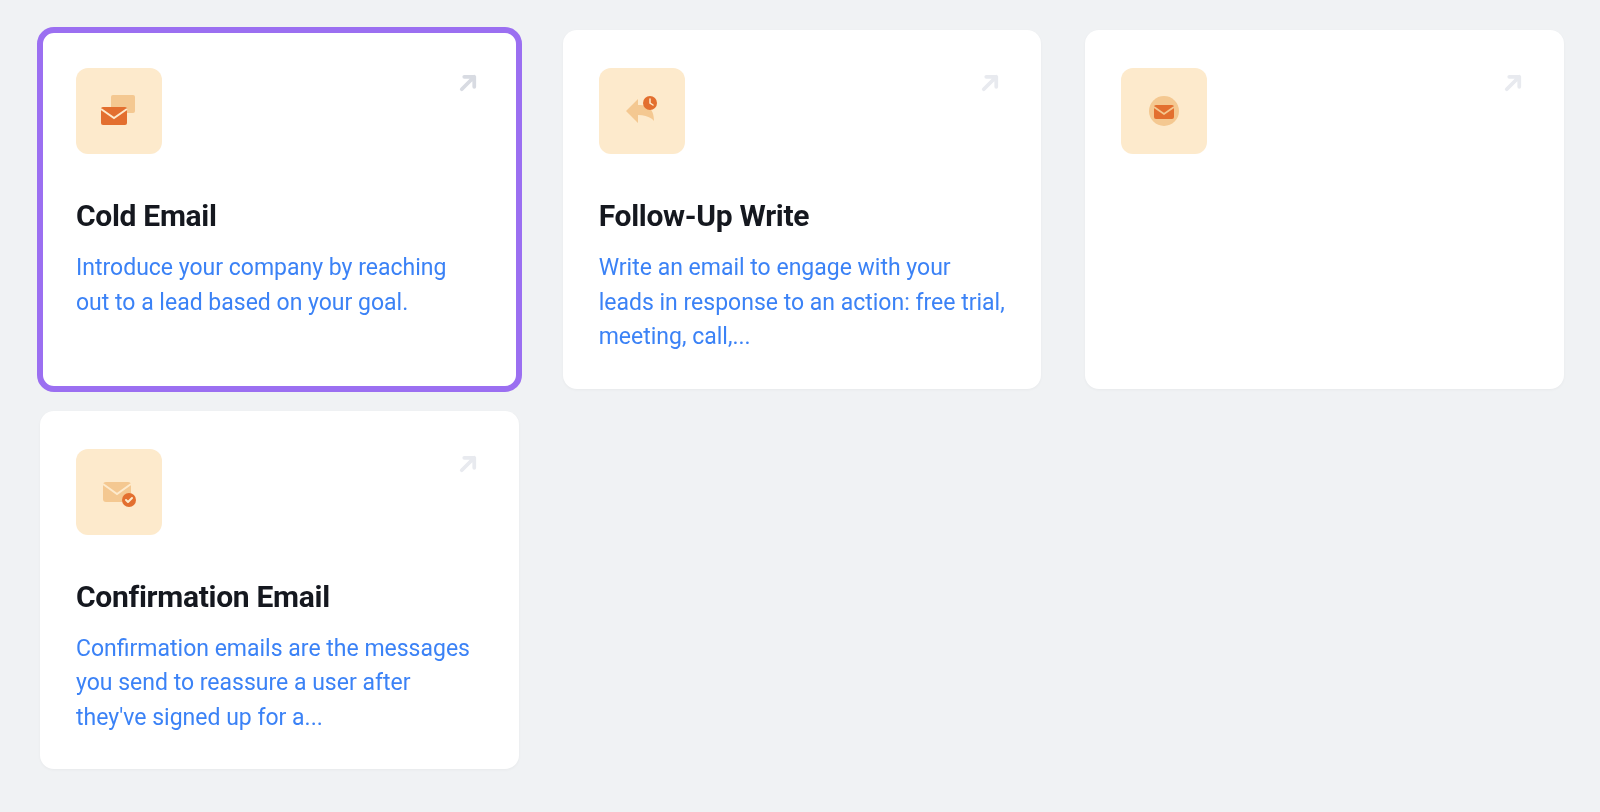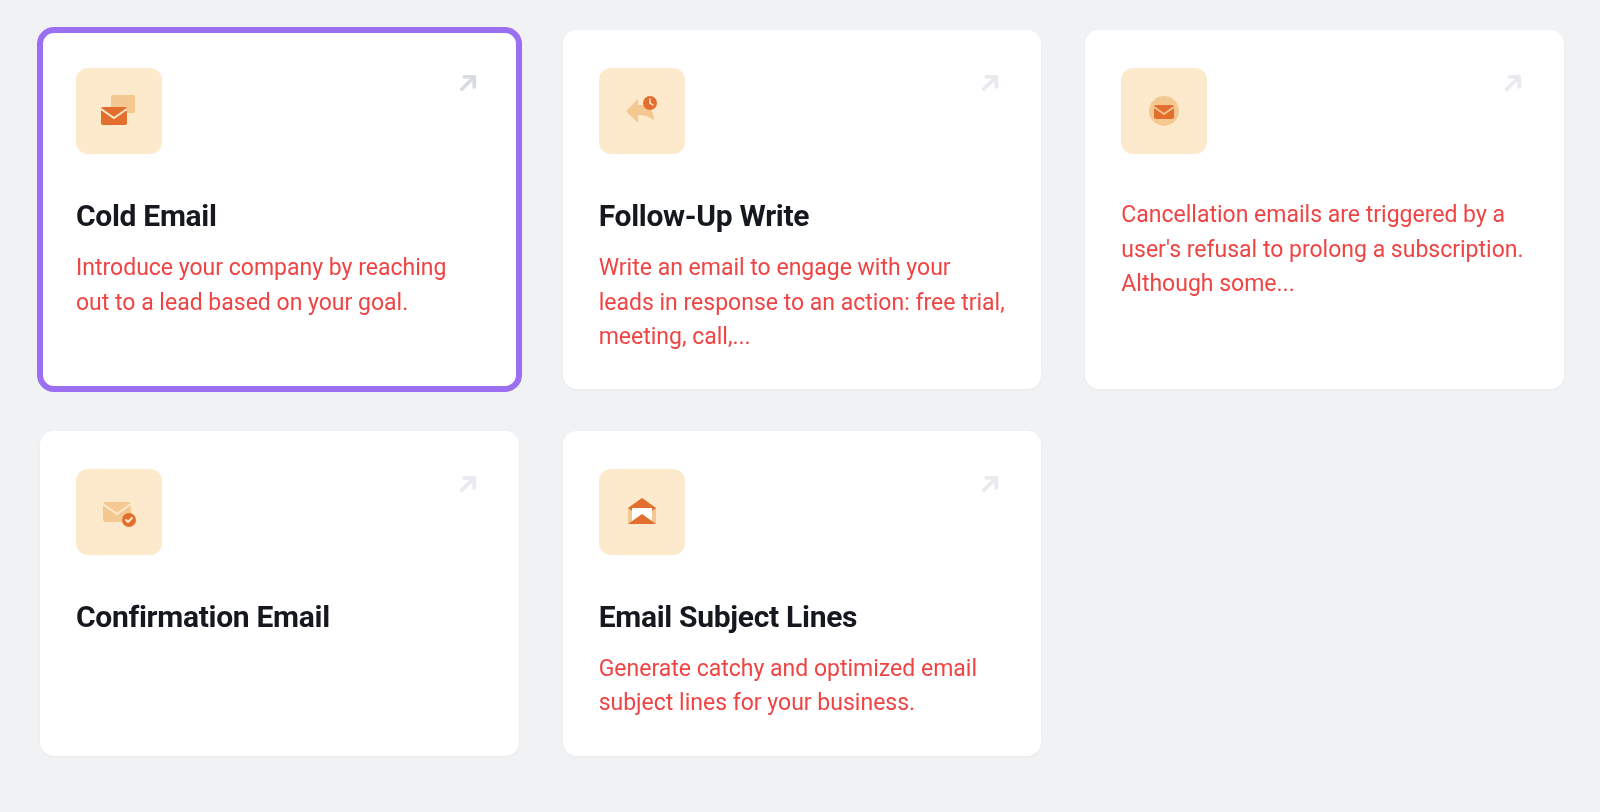--- a/index.html
+++ b/index.html
@@ -6,21 +6,21 @@
   body {
     background: #f0f2f4;
     font-family: -apple-system, BlinkMacSystemFont, "Segoe UI", Roboto, Helvetica, Arial, sans-serif;
     width: 1600px;
     height: 812px;
     padding: 30px 36px 30px 40px;
   }
   .grid {
     display: grid;
     grid-template-columns: repeat(3, 1fr);
-    gap: 42px 44px;
+    gap: 22px 44px;
   }
   .card {
     background: #ffffff;
     border-radius: 14px;
     padding: 38px 36px 34px 36px;
     box-shadow: 0 1px 3px rgba(0,0,0,0.04);
     min-height: 325px;
     cursor: pointer;
   }
   .card.selected {
@@ -46,21 +46,21 @@
   .card-title {
     font-size: 30px;
     font-weight: 700;
     color: #15181f;
     margin-bottom: 18px;
     letter-spacing: -0.3px;
   }
   .card-desc {
     font-size: 23px;
     line-height: 1.5;
-    color: #ef4444;
+    color: #3b82f6;
     font-weight: 400;
   }
 </style>
 </head>
 <body>
 
 <div class="grid">
 
   <div class="card selected">
     <div class="card-header">
@@ -109,55 +109,36 @@
           <rect x="12" y="14" width="20" height="14" rx="2" fill="#e36f2f"></rect>
           <path d="M12 16 L22 23 L32 16" stroke="#f4c891" stroke-width="1.8" fill="none"></path>
         </svg>
       </div>
       <span class="arrow-icon">
         <svg width="30" height="30" viewBox="0 0 24 24" fill="none">
           <path d="M7 17 L17 7 M9 7 H17 V15" stroke="#e8eaef" stroke-width="3" stroke-linecap="round" stroke-linejoin="round"></path>
         </svg>
       </span>
     </div>
-    <p class="card-desc">Cancellation emails are triggered by a user's refusal to prolong a subscription. Although some...</p>
   </div>
 
   <div class="card">
     <div class="card-header">
       <div class="icon-box">
         <svg width="44" height="40" viewBox="0 0 44 40">
           <rect x="6" y="10" width="28" height="20" rx="3" fill="#f4c891"></rect>
           <path d="M6 12 L20 22 L34 12" stroke="#fdeacc" stroke-width="2" fill="none"></path>
           <circle cx="32" cy="28" r="7" fill="#e36f2f"></circle>
           <path d="M29 28 L31 30 L35 26" stroke="#fdeacc" stroke-width="2" fill="none" stroke-linecap="round" stroke-linejoin="round"></path>
         </svg>
       </div>
       <span class="arrow-icon">
         <svg width="30" height="30" viewBox="0 0 24 24" fill="none">
           <path d="M7 17 L17 7 M9 7 H17 V15" stroke="#e8eaef" stroke-width="3" stroke-linecap="round" stroke-linejoin="round"></path>
         </svg>
       </span>
     </div>
     <h3 class="card-title">Confirmation Email</h3>
+    <p class="card-desc">Confirmation emails are the messages you send to reassure a user after they've signed up for a...</p>
   </div>
 
-  <div class="card">
-    <div class="card-header">
-      <div class="icon-box">
-        <svg width="44" height="40" viewBox="0 0 44 40">
-          <path d="M8 16 L22 6 L36 16 V32 H8 Z" fill="#f4c891"></path>
-          <path d="M8 16 L22 6 L36 16 L22 26 Z" fill="#e36f2f"></path>
-          <rect x="12" y="16" width="20" height="16" fill="#ffffff"></rect>
-          <path d="M8 32 L22 22 L36 32" fill="#e36f2f"></path>
-        </svg>
-      </div>
-      <span class="arrow-icon">
-        <svg width="30" height="30" viewBox="0 0 24 24" fill="none">
-          <path d="M7 17 L17 7 M9 7 H17 V15" stroke="#e8eaef" stroke-width="3" stroke-linecap="round" stroke-linejoin="round"></path>
-        </svg>
-      </span>
-    </div>
-    <h3 class="card-title">Email Subject Lines</h3>
-    <p class="card-desc">Generate catchy and optimized email subject lines for your business.</p>
-  </div>
 
 </div>
 
 </body></html>

